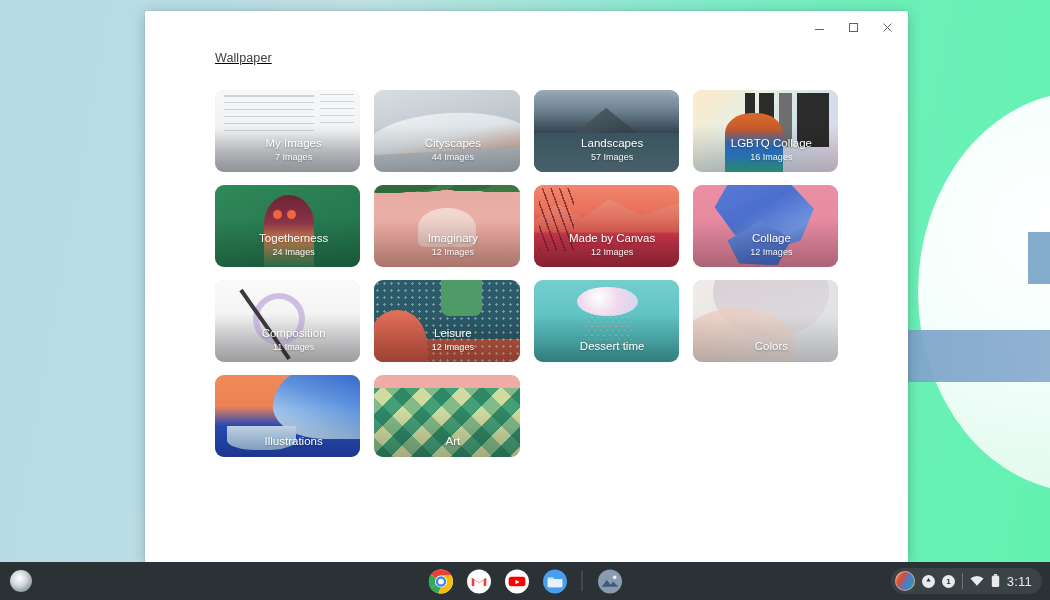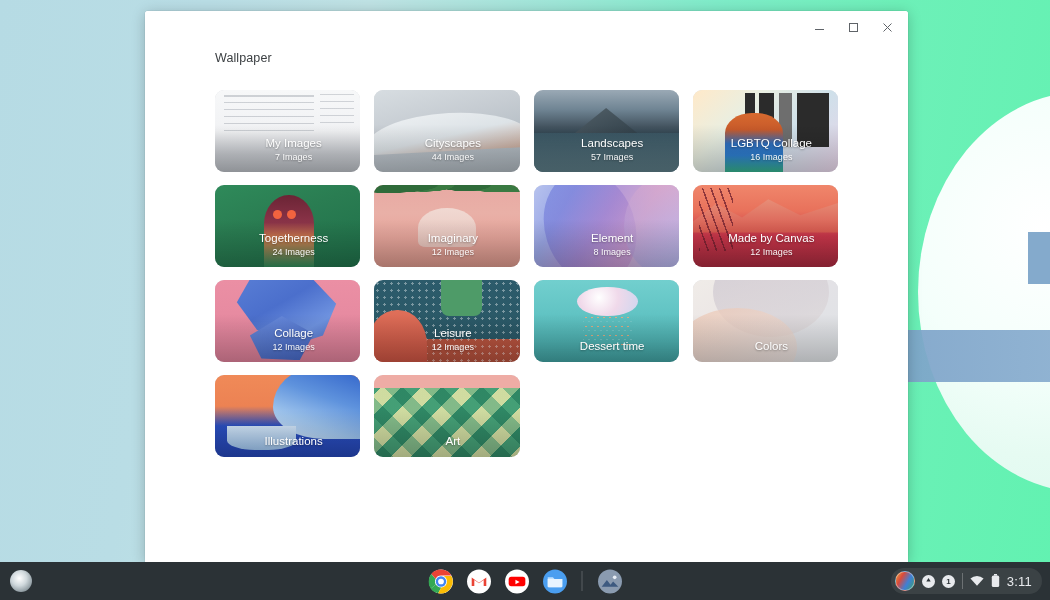--- a/index.html
+++ b/index.html
@@ -71,20 +71,21 @@
     color: #5f6368;
     cursor: pointer;
   }
   .win-btn svg { display: block; }
 
   
   #content {
     padding: 0 70px;
     height: 519px;
     overflow: hidden;
+    text-decoration: underline;
   }
 
   #page-title {
     font-size: 12.5px;
     color: #3c4043;
     letter-spacing: .1px;
     margin: 8px 0 10px 0;
   }
 
   #current-section {
@@ -578,41 +579,41 @@
           </div>
           <div class="tile">
             <div class="art art-imaginary"></div>
             <div class="scrim"></div>
             <div class="caption">
               <div class="t-name">Imaginary</div>
               <div class="t-count">12 Images</div>
             </div>
           </div>
           <div class="tile">
-            <div class="art art-element"></div>
-            <div class="scrim"></div>
-            <div class="caption">
-              <div class="t-name">Element</div>
-              <div class="t-count">8 Images</div>
-            </div>
-          </div>
-          <div class="tile">
             <div class="art art-canvas"></div>
             <div class="scrim"></div>
             <div class="caption">
               <div class="t-name">Made by Canvas</div>
               <div class="t-count">12 Images</div>
             </div>
           </div>
           <div class="tile">
             <div class="art art-collage"></div>
             <div class="scrim"></div>
             <div class="caption">
               <div class="t-name">Collage</div>
               <div class="t-count">12 Images</div>
+            </div>
+          </div>
+          <div class="tile">
+            <div class="art art-composition"></div>
+            <div class="scrim"></div>
+            <div class="caption">
+              <div class="t-name">Composition</div>
+              <div class="t-count">11 Images</div>
             </div>
           </div>
           <div class="tile">
             <div class="art art-leisure"></div>
             <div class="scrim"></div>
             <div class="caption">
               <div class="t-name">Leisure</div>
               <div class="t-count">12 Images</div>
             </div>
           </div>

